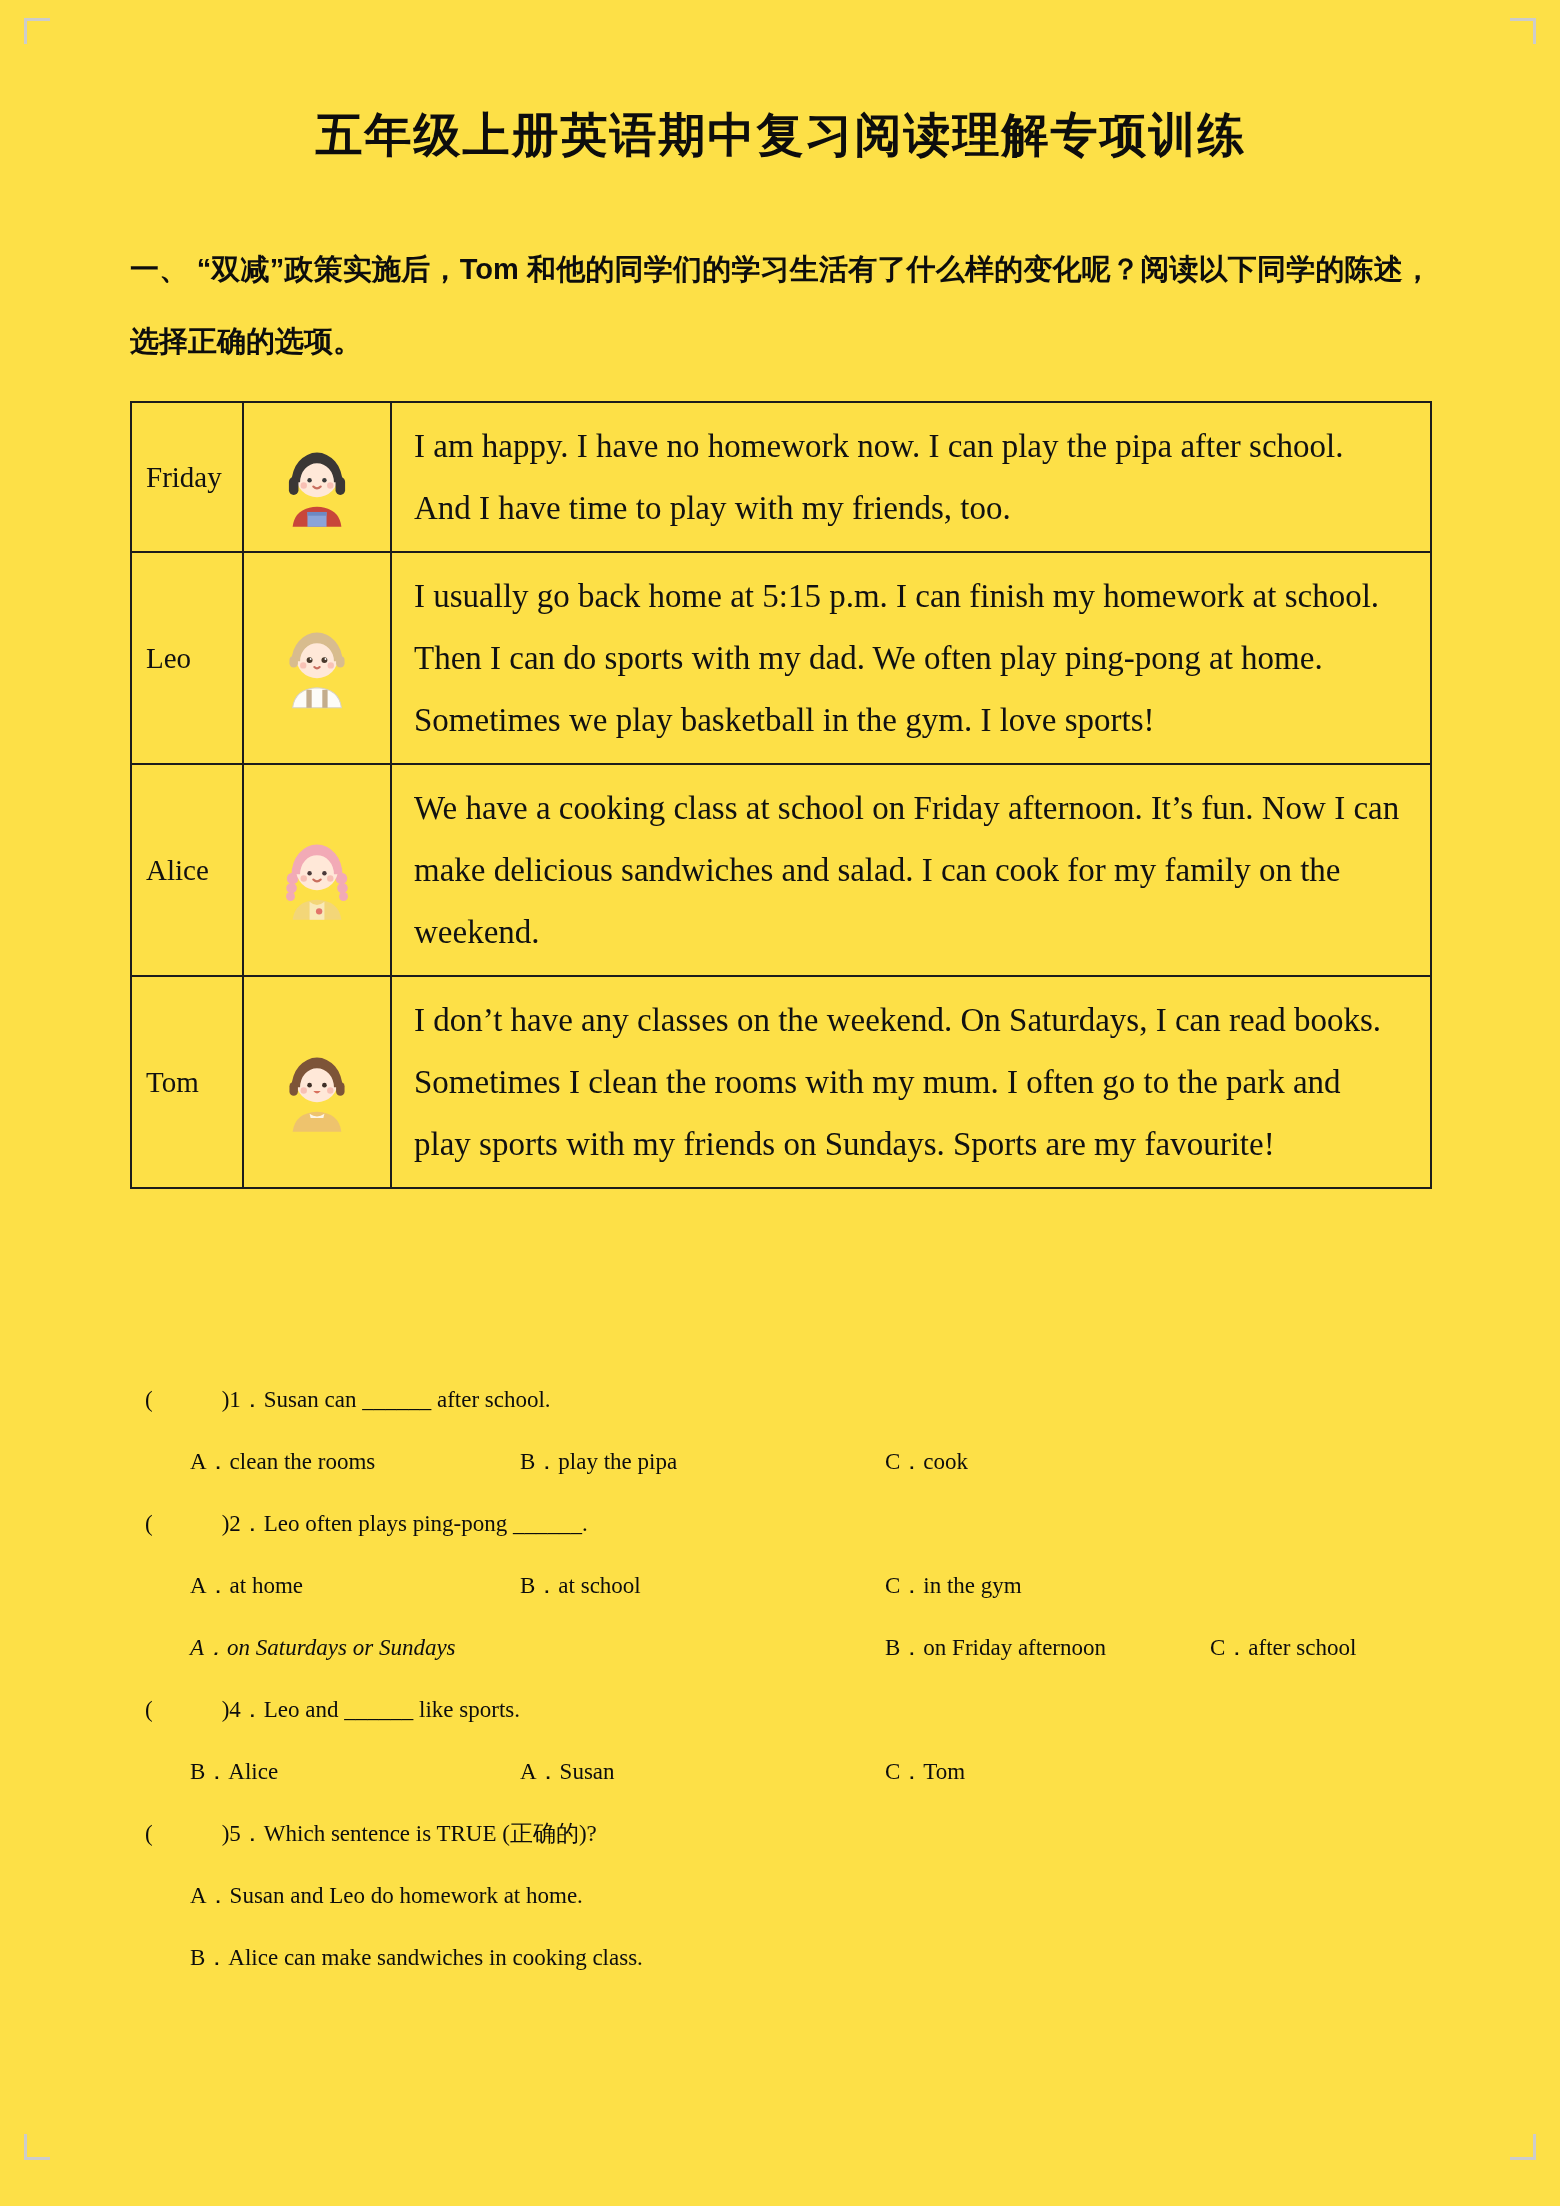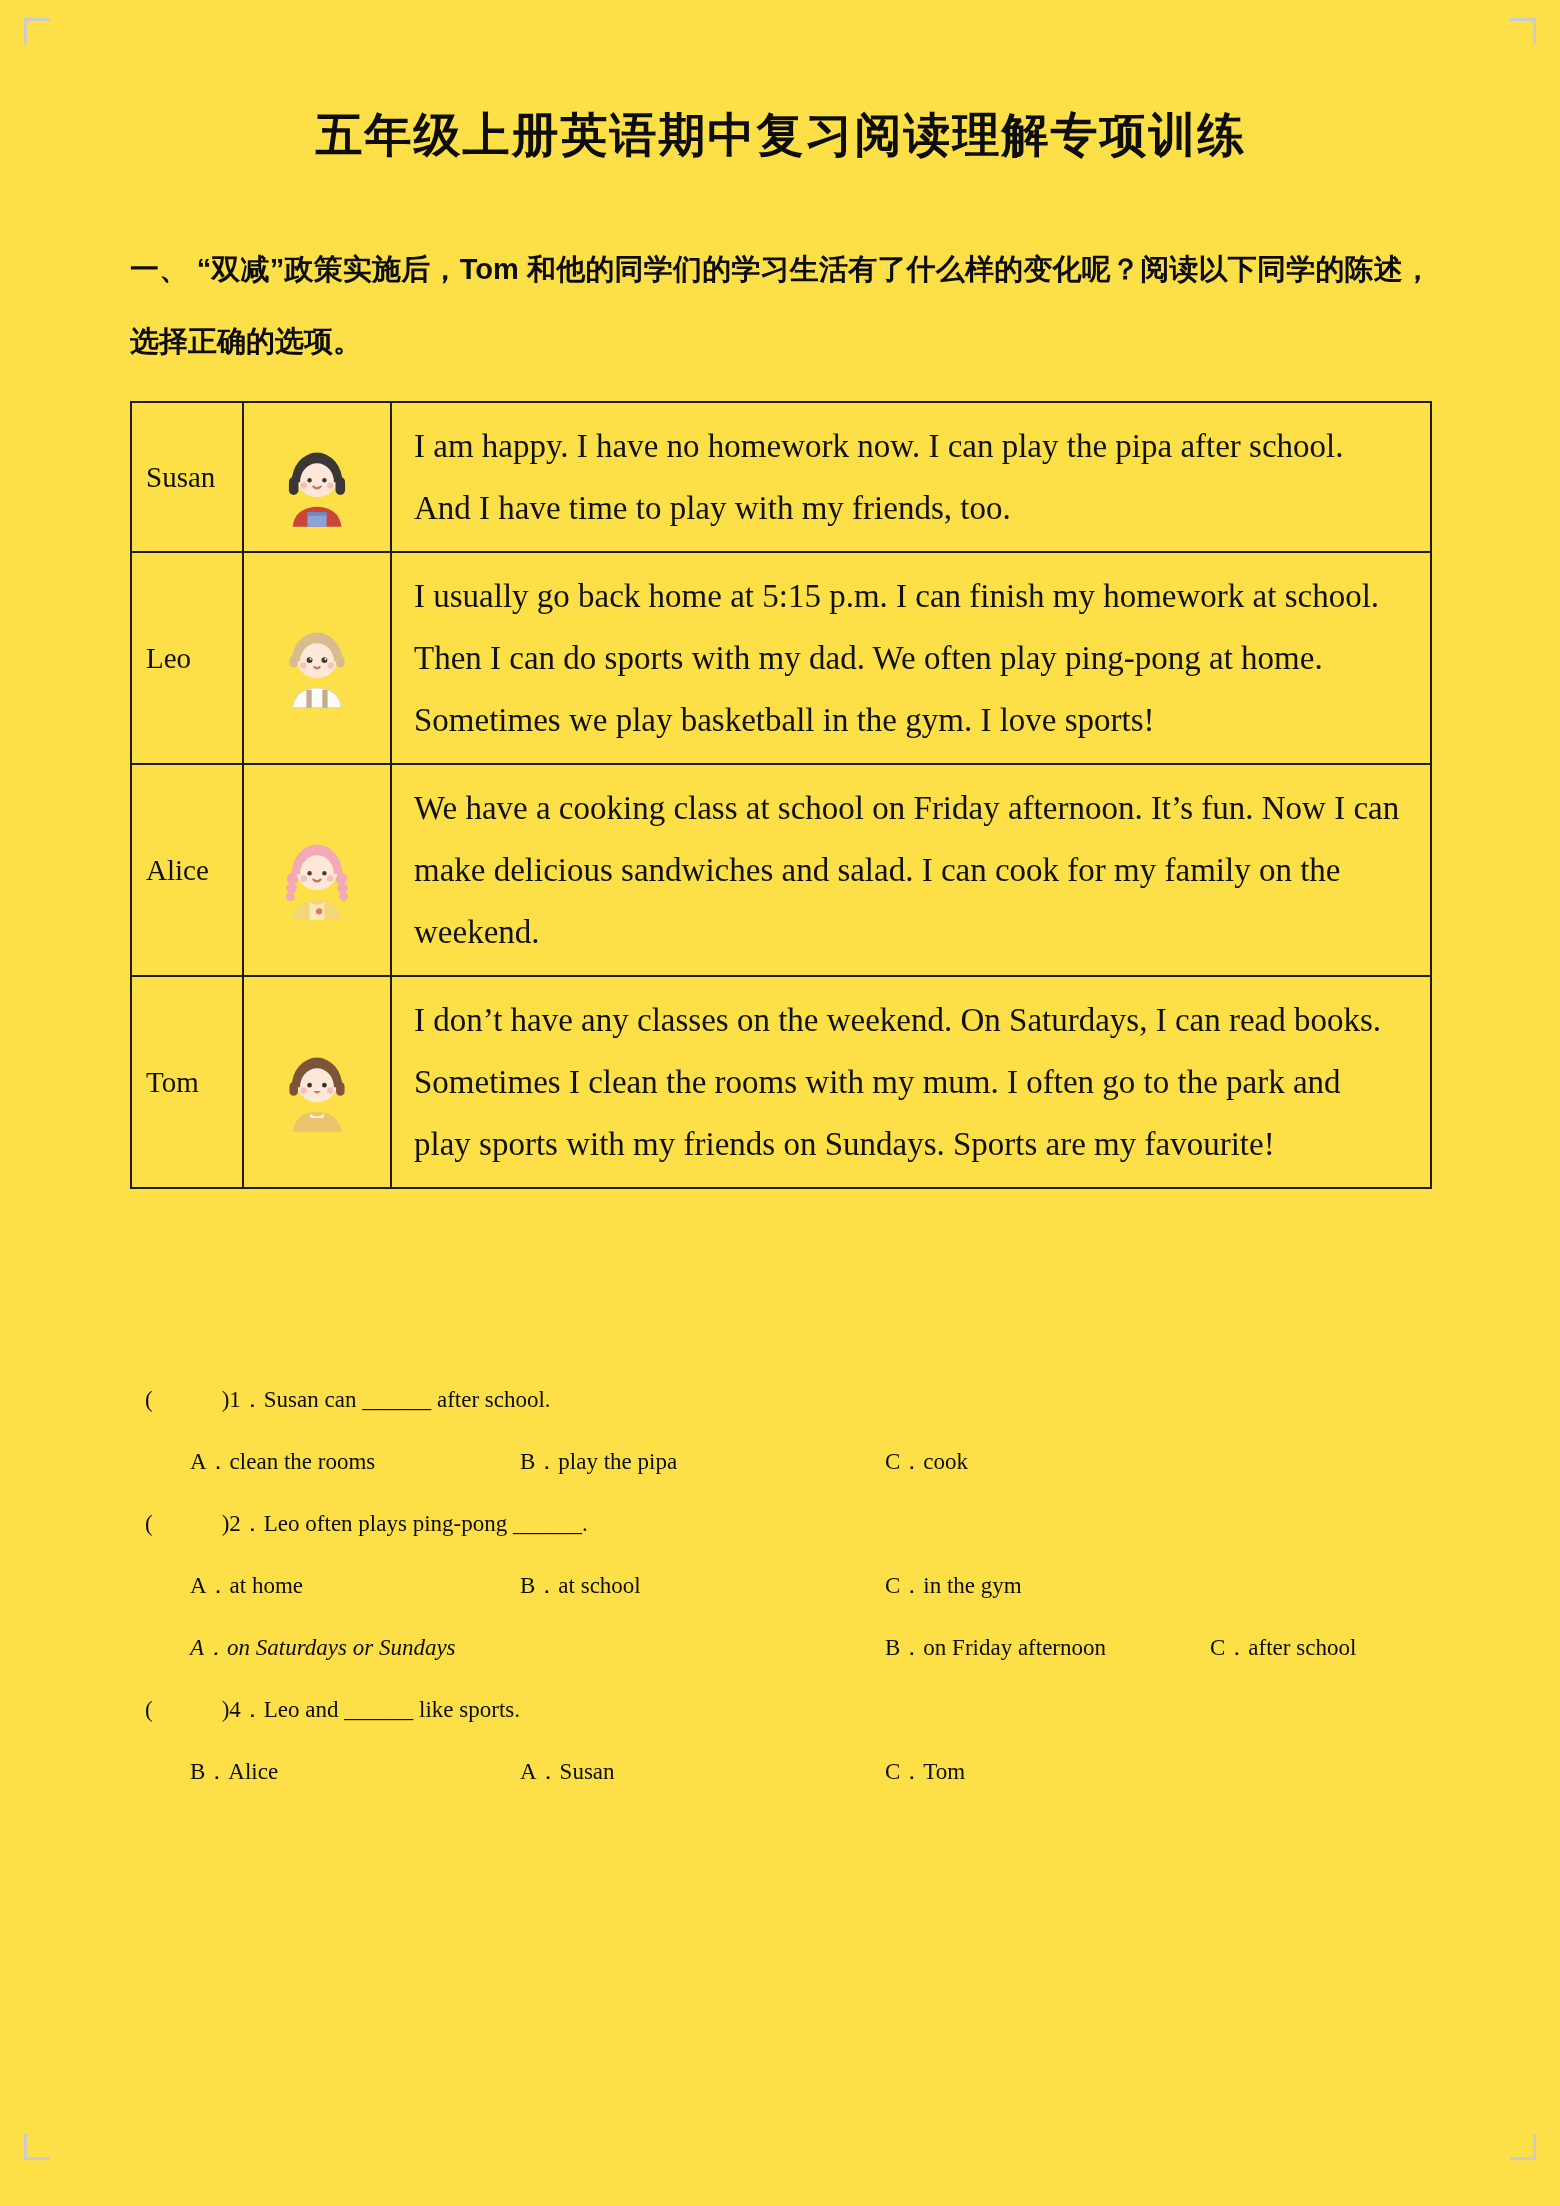--- a/index.html
+++ b/index.html
@@ -96,21 +96,21 @@
 
   <div class="content">
 
     <div class="title">五年级上册英语期中复习阅读理解专项训练</div>
 
     <div class="intro">一、 “双减”政策实施后，Tom 和他的同学们的学习生活有了什么样的变化呢？阅读以下同学的陈述，选择正确的选项。</div>
 
     <table class="reading-table">
       <tbody>
         <tr>
-          <td class="name-cell">Susan</td>
+          <td class="name-cell">Friday</td>
           <td class="avatar-cell">
             <svg class="avatar" viewBox="0 0 100 100">
               <path d="M27 97 Q29 79 50 78 Q71 79 73 97 Z" fill="#c8463a"></path>
               <rect x="41" y="83" width="18" height="14" fill="#8ba4d8"></rect>
               <rect x="41" y="83" width="18" height="3.5" fill="#6e89c2"></rect>
               <circle cx="50" cy="49" r="20" fill="#ffe8d8"></circle>
               <path d="M26 55 A24 28 0 0 1 74 55 L66 55 A16 18 0 0 0 34 55 Z" fill="#3b3735"></path>
               <rect x="23.5" y="50" width="9" height="17" rx="4.5" fill="#3b3735"></rect>
               <rect x="67.5" y="50" width="9" height="17" rx="4.5" fill="#3b3735"></rect>
               <circle cx="43" cy="53" r="2.1" fill="#3a3a3a"></circle>
@@ -223,16 +223,21 @@
 
       <div class="question">
         <div class="q-stem">(　　　)4．Leo and ______ like sports.</div>
         <div class="opt-row cols3">
           <span class="opt">B．Alice</span>
           <span class="opt">A．Susan</span>
           <span class="opt">C．Tom</span>
         </div>
       </div>
 
+      <div class="question">
+        <div class="q-stem">(　　　)5．Which sentence is TRUE (正确的)?</div>
+        <div class="opt-line">A．Susan and Leo do homework at home.</div>
+        <div class="opt-line">B．Alice can make sandwiches in cooking class.</div>
+      </div>
 
     </div>
   </div>
 </div>
 
 </body></html>

